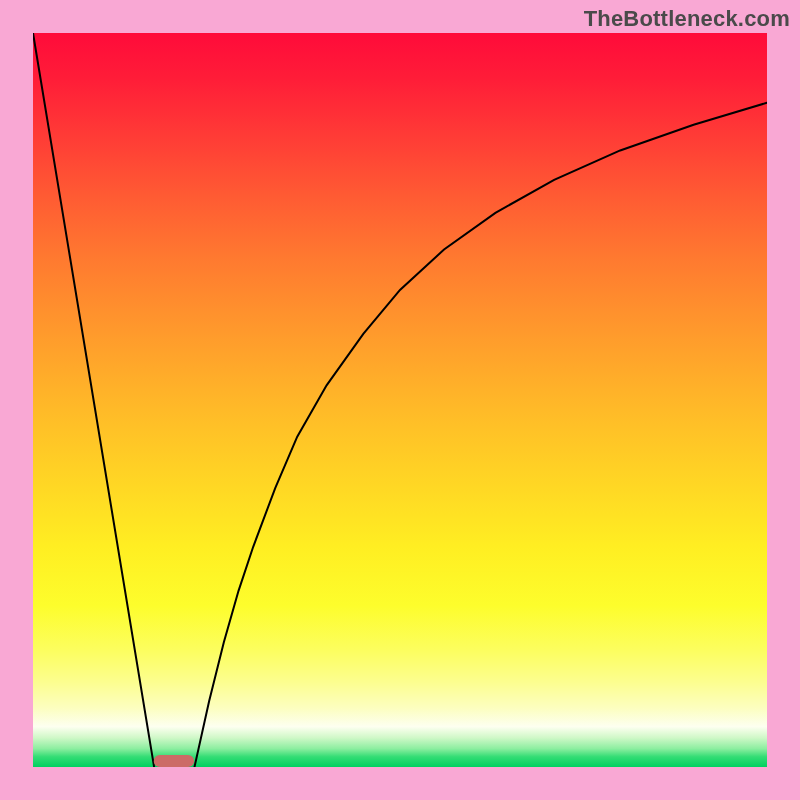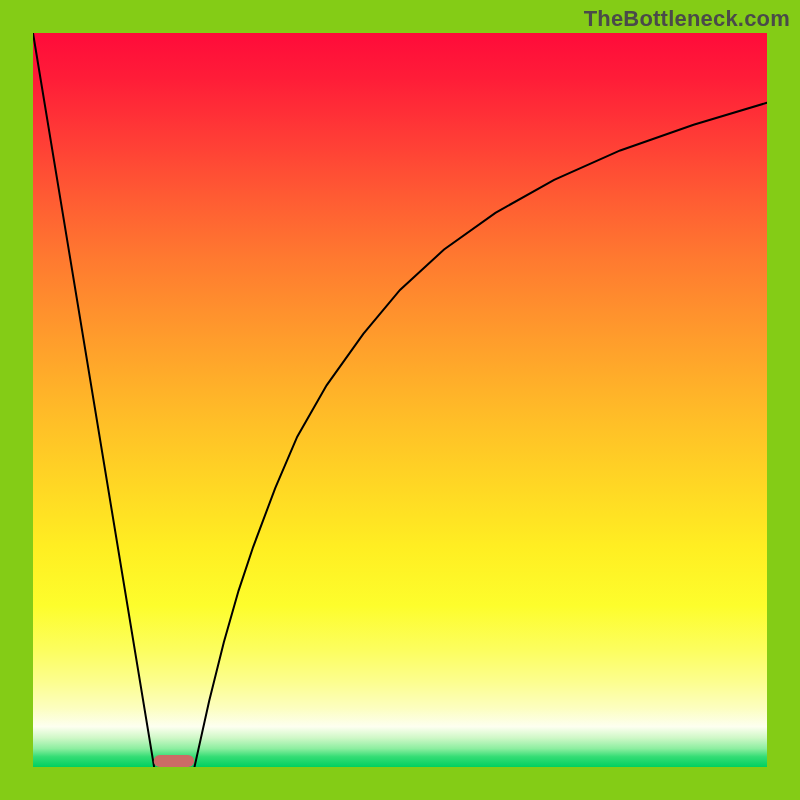--- a/index.html
+++ b/index.html
@@ -8,21 +8,21 @@
     width: 800px;
     height: 800px;
     overflow: hidden;
     background: #000;
     font-family: Arial, Helvetica, sans-serif;
   }
   .frame {
     position: relative;
     width: 800px;
     height: 800px;
-    background: #84cc16;
+    background: #f9a8d4;
   }
   .plot-area {
     position: absolute;
     left: 33px;
     top: 33px;
     width: 734px;
     height: 734px;
     background: linear-gradient(to bottom,
       #ff0b3a 0%,
       #ff1c38 6%,

